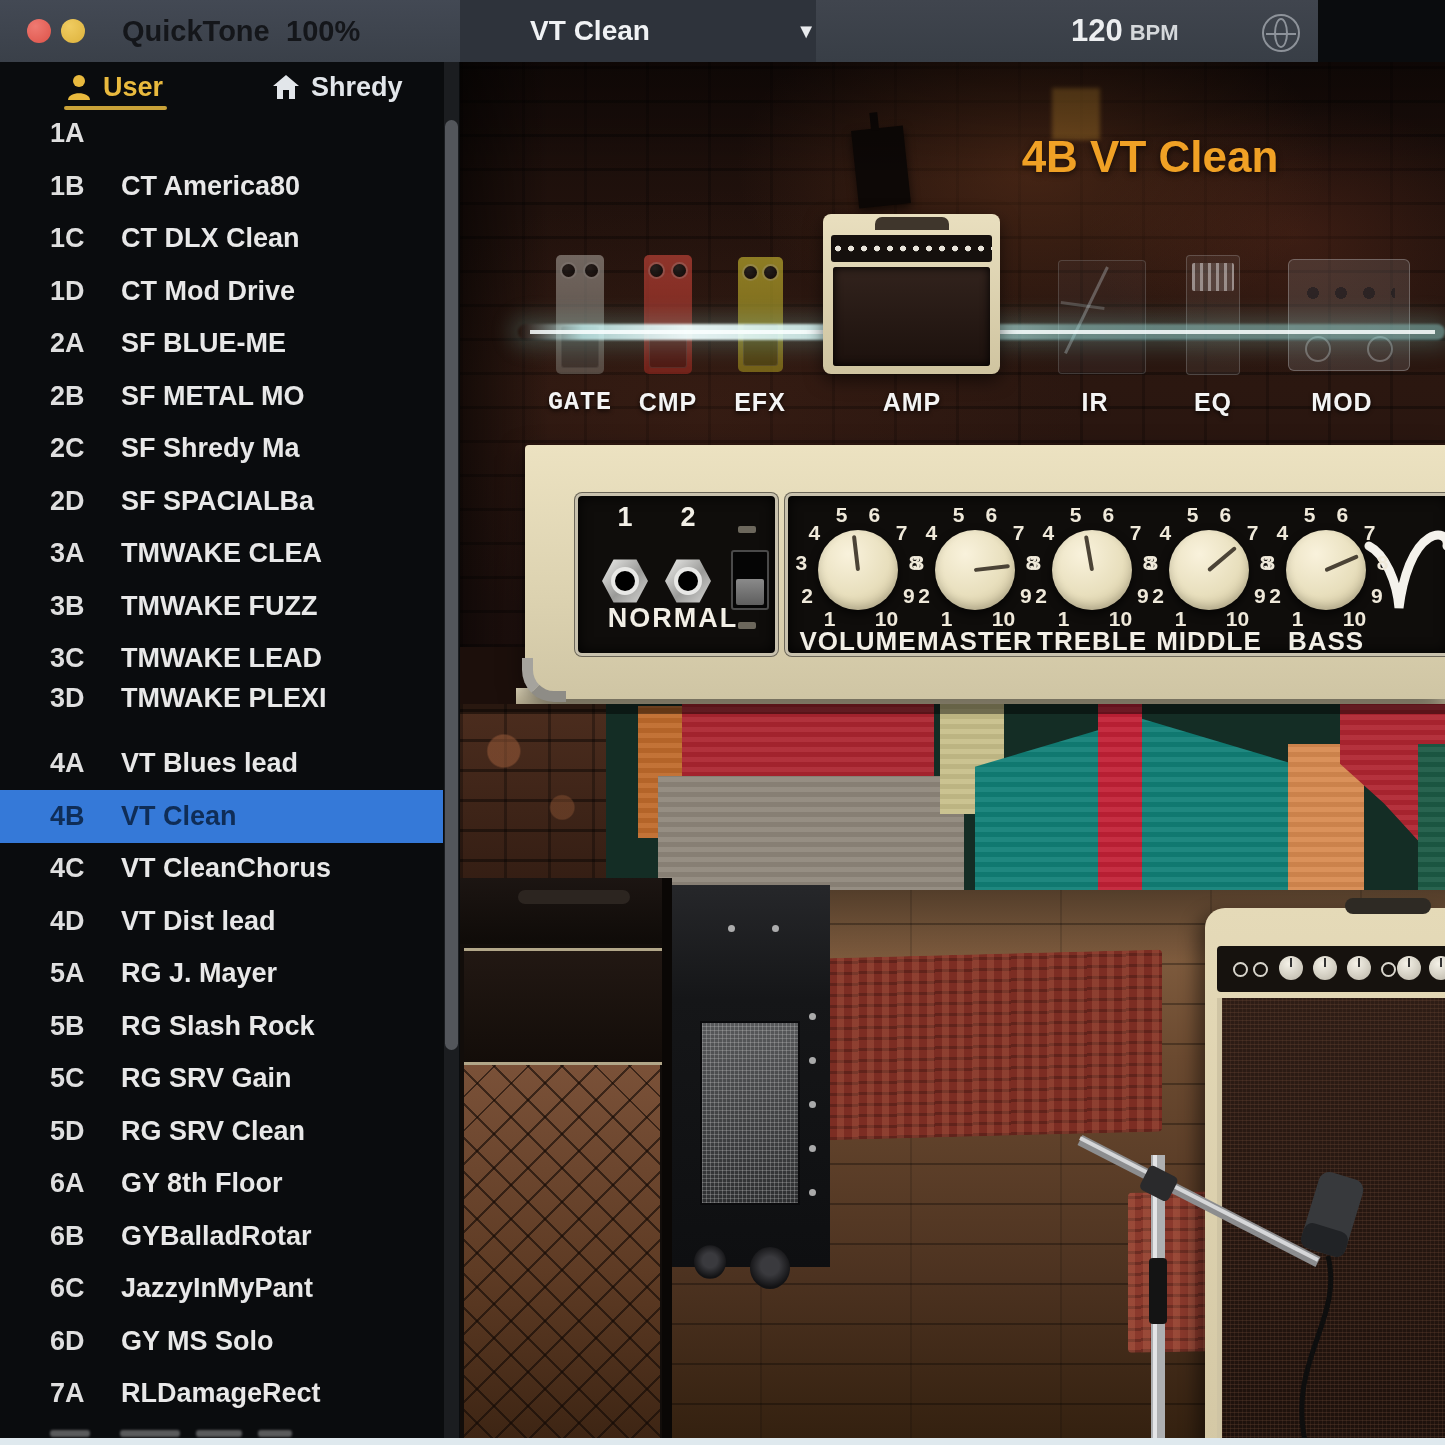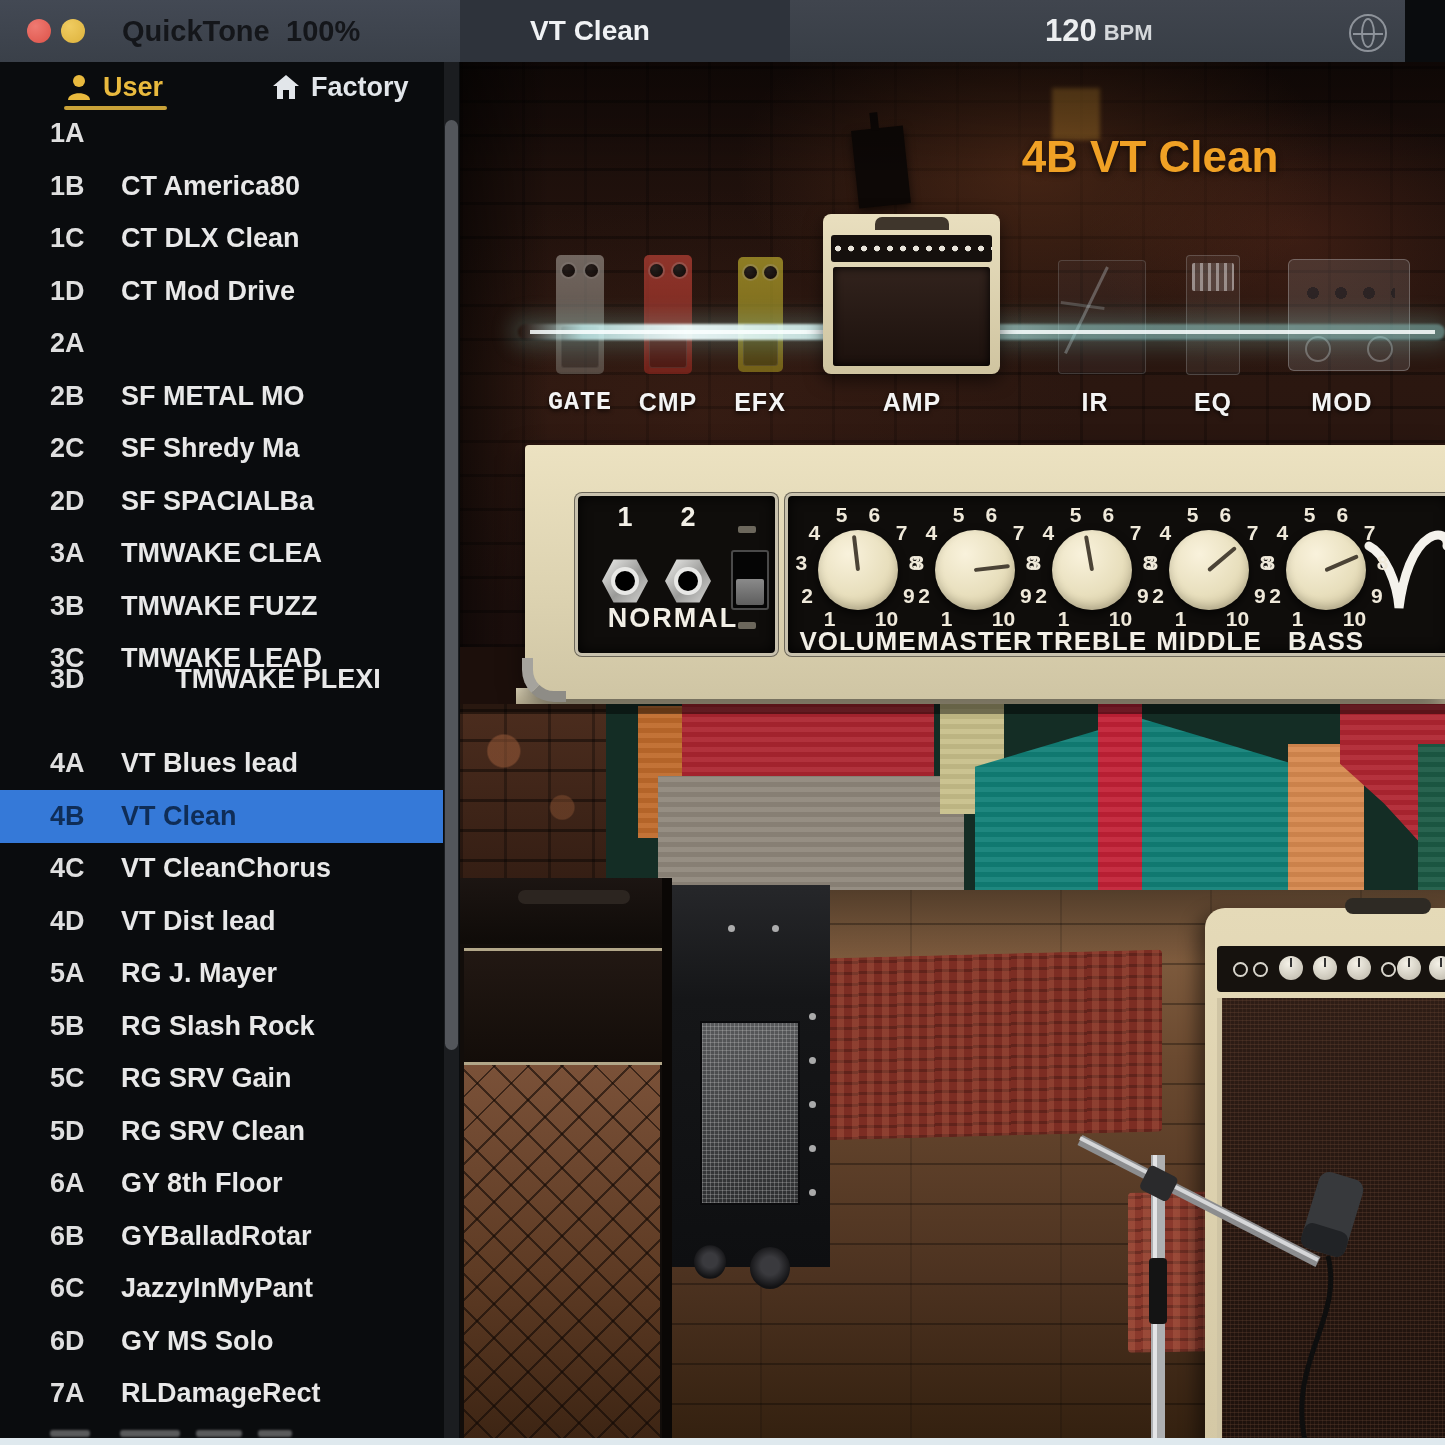--- a/index.html
+++ b/index.html
@@ -3,21 +3,21 @@
 <meta charset="utf-8">
 <style>
   html,body{margin:0;padding:0;background:#000;}
   body{width:1445px;height:1445px;overflow:hidden;font-family:"Liberation Sans",sans-serif;-webkit-font-smoothing:antialiased;}
   .app{position:relative;width:1445px;height:1445px;background:#0a0c0e;}
 
   
   .topbar{position:absolute;left:0;top:0;width:1445px;height:62px;}
   .tz-left{position:absolute;left:0;top:0;width:460px;height:62px;background:linear-gradient(#434954,#3a4049);}
   .tz-center{position:absolute;left:460px;top:0;width:370px;height:62px;background:#2e333b;}
-  .tz-right{position:absolute;left:790px;top:0;width:615px;height:62px;background:linear-gradient(#40454e,#383e46);}
+  .tz-right{position:absolute;left:816px;top:0;width:502px;height:62px;background:linear-gradient(#40454e,#383e46);}
   .tl{position:absolute;top:19px;width:24px;height:24px;border-radius:50%;}
   .tl-red{left:27px;background:radial-gradient(circle at 35% 30%,#ef7a72,#dd5349);}
   .tl-yellow{left:61px;background:radial-gradient(circle at 35% 30%,#f0cc61,#ddb23c);}
   .app-title{position:absolute;left:122px;top:15px;font-size:29px;font-weight:bold;color:#14161a;}
   .zoom-level{position:absolute;left:286px;top:15px;font-size:29px;font-weight:bold;color:#14161a;}
   .preset-selector{position:absolute;left:0;top:0;width:100%;height:62px;display:flex;align-items:center;justify-content:center;cursor:pointer;}
   .preset-selector .pname-top{font-size:28px;font-weight:bold;color:#f0f2f4;margin-right:110px;}
   .dd-arrow{position:absolute;right:14px;top:20px;font-size:20px;color:#e9ebee;}
   .bpm-wrap{position:absolute;left:255px;top:0;height:62px;display:flex;align-items:center;}
   .bpm-num{font-size:31px;font-weight:bold;color:#eceef0;}
@@ -239,41 +239,42 @@
             </svg>
         </span>
         <span class="tab-label">User</span>
       </div>
       <div class="tab tab-factory">
         <span class="ticon">
           <svg width="28" height="28" viewBox="0 0 28 28">
               <path d="M14 2 L27 13 L23 13 L23 26 L17 26 L17 17 L11 17 L11 26 L5 26 L5 13 L1 13 Z" fill="#e2e6ea"></path>
             </svg>
         </span>
-        <span class="tab-label">Factory</span>
+        <span class="tab-label">Shredy</span>
       </div>
     </div>
     <div class="preset-list">
         <div class="preset-row" style="top: 0px;">
     <span class="pid">1A</span>
   </div>
         <div class="preset-row" style="top: 52.5px;">
     <span class="pid">1B</span>
     <span class="pname">CT America80</span>
   </div>
         <div class="preset-row" style="top: 105px;">
     <span class="pid">1C</span>
     <span class="pname">CT DLX Clean</span>
   </div>
         <div class="preset-row" style="top: 157.5px;">
     <span class="pid">1D</span>
     <span class="pname">CT Mod Drive</span>
   </div>
         <div class="preset-row" style="top: 210px;">
     <span class="pid">2A</span>
+    <span class="pname">SF BLUE-ME</span>
   </div>
         <div class="preset-row" style="top: 262.5px;">
     <span class="pid">2B</span>
     <span class="pname">SF METAL MO</span>
   </div>
         <div class="preset-row" style="top: 315px;">
     <span class="pid">2C</span>
     <span class="pname">SF Shredy Ma</span>
   </div>
         <div class="preset-row" style="top: 367.5px;">
@@ -285,21 +286,21 @@
     <span class="pname">TMWAKE CLEA</span>
   </div>
         <div class="preset-row" style="top: 472.5px;">
     <span class="pid">3B</span>
     <span class="pname">TMWAKE FUZZ</span>
   </div>
         <div class="preset-row" style="top: 525px;">
     <span class="pid">3C</span>
     <span class="pname">TMWAKE LEAD</span>
   </div>
-        <div class="preset-row" style="top: 546px; text-align: center;">
+        <div class="preset-row" style="top: 565px;">
     <span class="pid">3D</span>
     <span class="pname">TMWAKE PLEXI</span>
   </div>
         <div class="preset-row" style="top: 630px;">
     <span class="pid">4A</span>
     <span class="pname">VT Blues lead</span>
   </div>
         <div class="preset-row selected" style="top: 682.5px;">
     <span class="pid">4B</span>
     <span class="pname">VT Clean</span>

